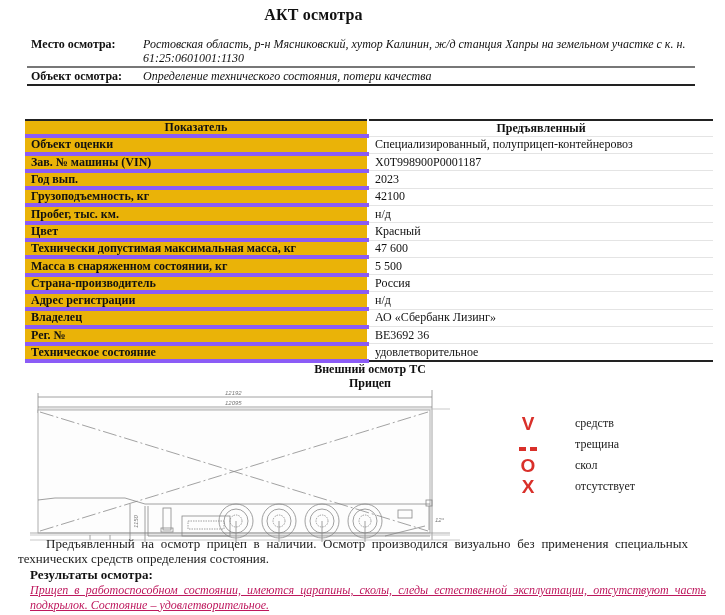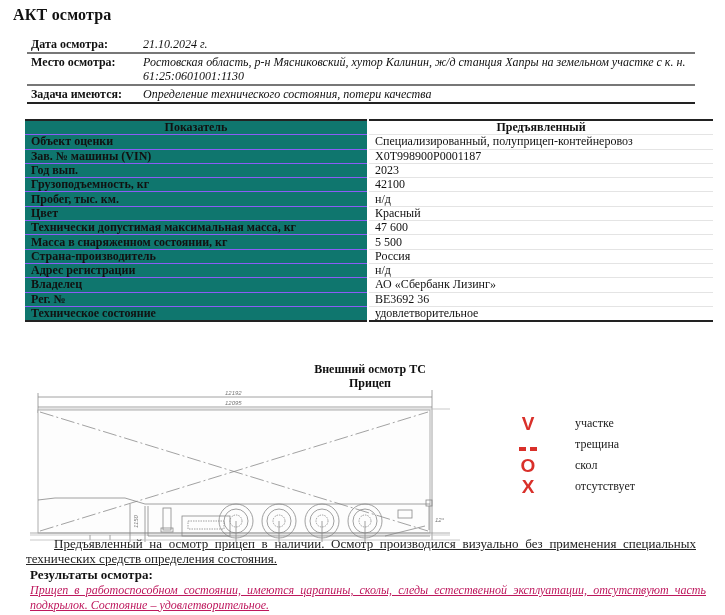--- a/index.html
+++ b/index.html
@@ -1,82 +1,78 @@
 <!DOCTYPE html>
 <html><head>
 <meta charset="utf-8">
 <style>
   html, body { margin: 0; padding: 0; background: #ffffff; }
   body {
     width: 725px; height: 615px; position: relative; overflow: hidden;
     font-family: "Liberation Serif", "DejaVu Serif", serif; color: #111;
   }
   .title {
-    position: absolute; left: 0; width: 627px; top: 6px; 
-    font-weight: bold; font-size: 16px; letter-spacing: 0.2px; margin-left: 13px;
+    position: absolute; left: 0; width: 627px; top: 6px; text-align: center;
+    font-weight: bold; font-size: 16px; letter-spacing: 0.2px;
   }
   
   .info { position: absolute; left: 27px; width: 668px; top: 36px; font-size: 12px; }
   .info-row { display: flex; border-bottom: 2px solid #222; padding: 1px 0 1px 0; line-height: 14px; }
   .info-row.gray-line { border-bottom-color: #777; }
   .info-label { width: 112px; flex: none; font-weight: bold; padding-left: 4px; }
   .info-value { flex: 1; font-style: italic; padding-left: 0; }
   
   .presented-label {
     position: absolute; left: 27px; top: 105px; font-weight: bold; font-size: 12px; margin-top: 24px;
   }
   table.spec {
     position: absolute; left: 25px; top: 119px; width: 688px;
     border-collapse: collapse; font-size: 12px; border-top: 2px solid #222;
     border-bottom: 2px solid #222;
   }
   table.spec td, table.spec th { padding: 0 6px; height: 13.3px; line-height: 13px; white-space: nowrap; }
   table.spec th { font-weight: bold; text-align: center; }
-  table.spec .col-l { width: 330px; background: #0f766e; border-bottom: 1px solid #8b5cf6; border-right: 2px solid #fff; }
+  table.spec .col-l { width: 330px; background: #eab308; border-bottom: 4px solid #8b5cf6; border-right: 2px solid #fff; }
   table.spec td.col-l { font-weight: bold; }
   table.spec .col-r { background: #fff; border-bottom: 1px solid #e4e4e4; }
   
   .vis-title {
     position: absolute; left: 280px; width: 180px; top: 362px; text-align: center;
     font-weight: bold; font-size: 12px; line-height: 14px;
   }
   .drawing { position: absolute; left: 30px; top: 385px; width: 420px; height: 155px; }
   .legend { position: absolute; left: 515px; top: 413px; }
   .legend-item { display: flex; align-items: center; height: 21px; }
   .legend-sym { width: 26px; text-align: center; color: #d9302a; font-family: "Liberation Sans", "DejaVu Sans", sans-serif; font-weight: bold; font-size: 19px; line-height: 20px; }
   .legend-text { margin-left: 34px; font-size: 12px; color: #222; }
   .dashes { display: inline-flex; gap: 4px; }
   .dashes span { display: inline-block; width: 7px; height: 4px; background: #d9302a; }
   
   .para {
-    position: absolute; left: 26px; width: 670px; top: 536px; font-size: 13px; line-height: 15px;
-    text-indent: 28px; text-align: justify; color: #222; text-decoration: underline;
+    position: absolute; left: 18px; width: 670px; top: 536px; font-size: 13px; line-height: 15px;
+    text-indent: 28px; text-align: justify; color: #222;
   }
   .results-label { position: absolute; left: 30px; top: 567px; font-weight: bold; font-size: 13px; }
   .results-text {
     position: absolute; left: 30px; width: 676px; top: 583px; font-size: 12px; line-height: 14.5px;
     font-style: italic; text-decoration: underline; text-align: justify; color: #be185d;
   }
 </style>
 </head>
 <body>
 
 <div class="title">АКТ осмотра</div>
 
 <div class="info">
   <div class="info-row gray-line">
-    <div class="info-label">Дата осмотра:</div>
-    <div class="info-value">21.10.2024 г.</div>
-  </div>
-  <div class="info-row gray-line">
     <div class="info-label">Место осмотра:</div>
     <div class="info-value">Ростовская область, р-н Мясниковский, хутор Калинин, ж/д станция Хапры на земельном участке с к. н. 61:25:0601001:1130</div>
   </div>
   <div class="info-row">
-    <div class="info-label">Задача имеются:</div>
+    <div class="info-label">Объект осмотра:</div>
     <div class="info-value">Определение технического состояния, потери качества</div>
   </div>
 </div>
 
 <div class="presented-label">К осмотру предъявлено:</div>
 
 <table class="spec">
   <thead>
     <tr>
       <th class="col-l">Показатель</th>
@@ -218,21 +214,21 @@
   </g>
   <g fill="#777" font-family="Liberation Sans, sans-serif" font-size="6" font-style="italic">
     <text x="108" y="58" transform="rotate(-90 108 58)">1150</text>
     <text x="405" y="52">12°</text>
   </g>
 </svg>
 
 <div class="legend">
   <div class="legend-item">
     <span class="legend-sym">V</span>
-    <span class="legend-text">участке</span>
+    <span class="legend-text">средств</span>
   </div>
   <div class="legend-item">
     <span class="legend-sym"><span class="dashes">
           <span></span>
           <span></span>
         </span></span>
     <span class="legend-text">трещина</span>
   </div>
   <div class="legend-item">
     <span class="legend-sym">O</span>

